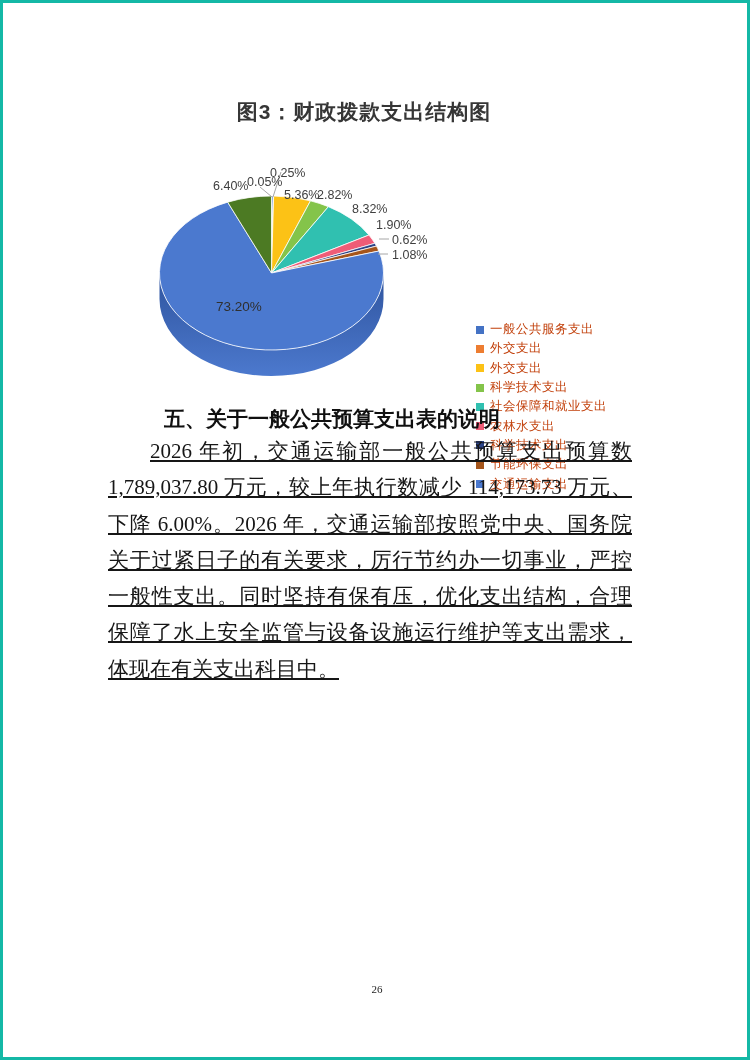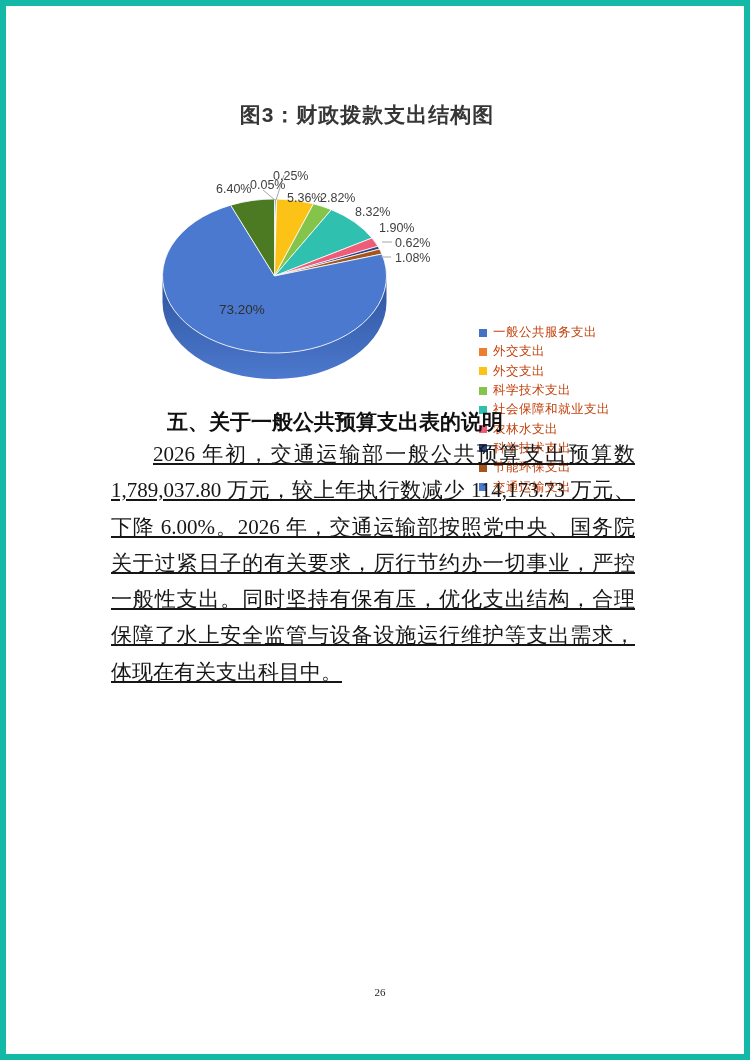--- a/index.html
+++ b/index.html
@@ -1,18 +1,18 @@
 <!DOCTYPE html>
 <html><head>
 <meta charset="utf-8">
 <style>
   html,body{margin:0;padding:0;background:#ffffff;}
   .page{
     position:relative;width:750px;height:1060px;background:#fff;
-    border:6px solid #14b8a6;box-sizing:border-box;overflow:hidden;
+    border:3px solid #14b8a6;box-sizing:border-box;overflow:hidden;
     font-family:"Liberation Sans",sans-serif;
   }
   .figure-title{
     position:absolute;top:95px;left:0;width:722px;margin:0;
     text-align:center;font-weight:bold;font-size:21px;letter-spacing:1px;
     color:#363636;font-family:"Liberation Sans",sans-serif;
   }
   .chart-area{position:absolute;left:4px;top:128px;width:750px;height:265px;}
   .chart-area svg{position:absolute;left:0;top:0;}
   .legend{position:absolute;left:469px;top:189px;margin:0;padding:0;list-style:none;}

